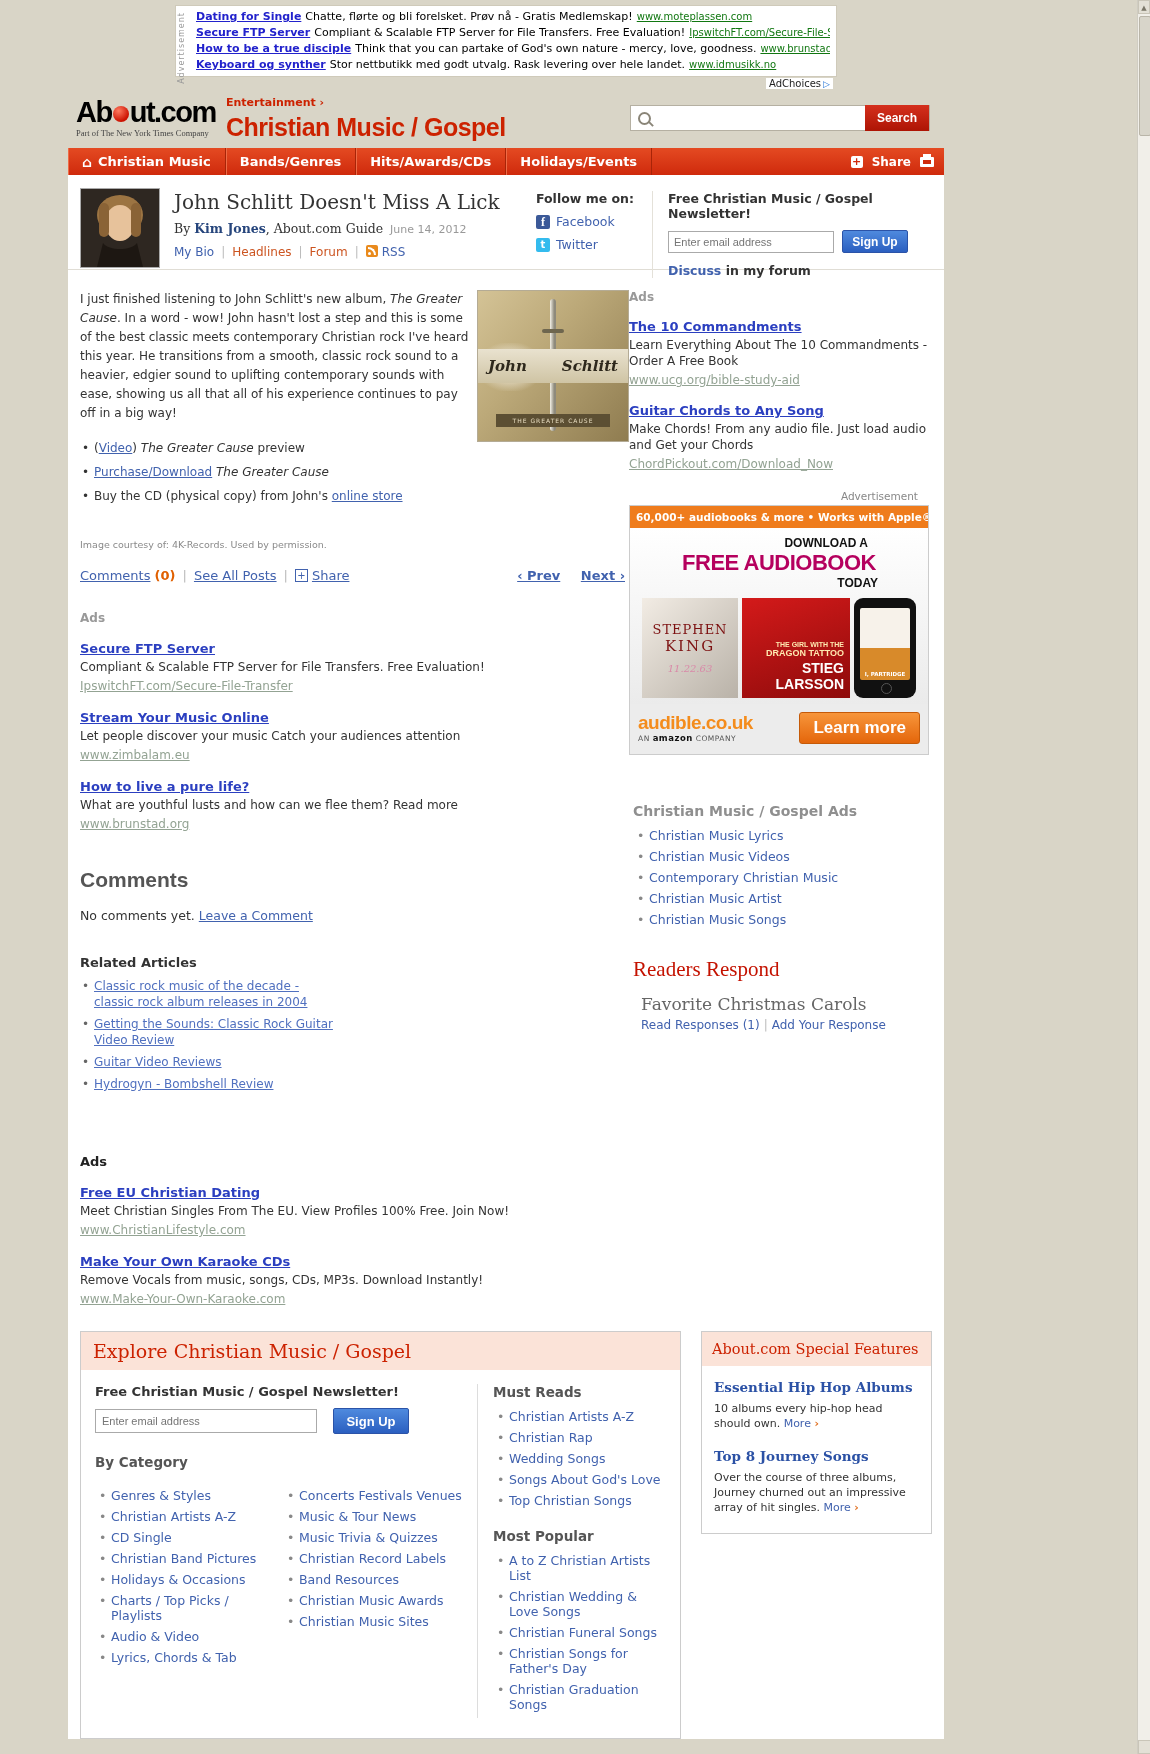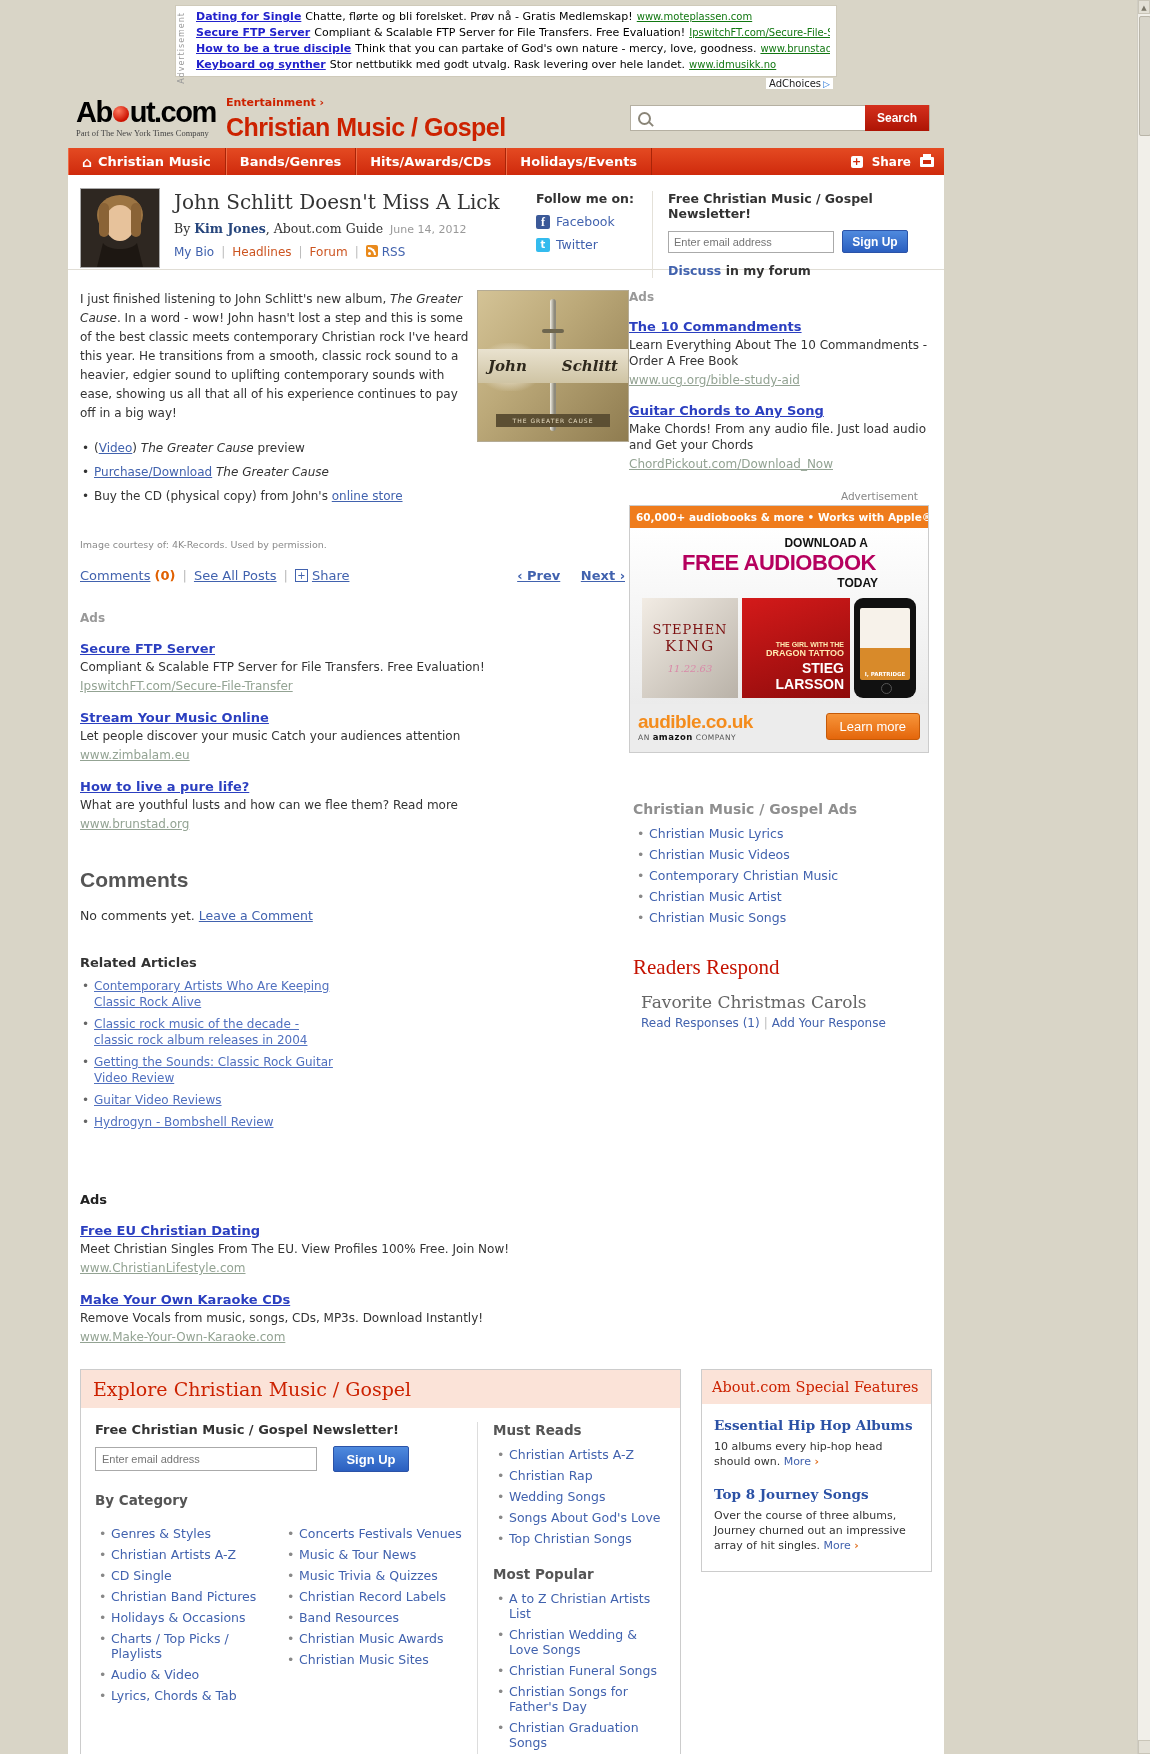--- a/index.html
+++ b/index.html
@@ -122,21 +122,21 @@
   .cov2 .t1{font-size:7px;font-weight:bold}.cov2 .t2{font-size:9px;font-weight:bold}.cov2 .t3{font-size:14px;font-weight:bold;color:#fff;margin-top:2px}
   .cov3{width:62px;background:#111;border-radius:9px;position:relative;flex:none}
   .cov3 .screen{position:absolute;left:6px;top:10px;right:6px;bottom:18px;background:linear-gradient(#f7f2ea 55%,#d88a2a 55%);border-radius:2px;display:flex;align-items:flex-end;justify-content:center}
   .cov3 .ptxt{font-size:5.5px;color:#fff;font-weight:bold;padding-bottom:3px}
   .cov3 .btn{position:absolute;left:50%;bottom:4px;width:9px;height:9px;margin-left:-4.5px;border:1px solid #555;border-radius:50%}
   .ab-foot{display:flex;align-items:center;padding:8px 8px 10px;background:#ececec}
   .audible-wrap{line-height:1}
   .audible{color:#f48c1c;font-weight:bold;font-size:19px;font-family:"Liberation Sans",sans-serif;letter-spacing:-0.5px;text-decoration:none}
   .audible-sub{font-size:7.5px;color:#555;margin-top:2px;letter-spacing:.5px}
   .audible-sub b{color:#111;font-size:8.5px}
-  .learn-btn{margin-left:auto;background:linear-gradient(#f7953a,#e4660b);color:#fff;font-weight:normal;font-size:13px;padding:5px 13px;border:1px solid #c55a08;border-radius:3px}
+  .learn-btn{margin-left:auto;background:linear-gradient(#f7953a,#e4660b);color:#fff;font-weight:bold;font-size:17px;padding:5px 13px;border:1px solid #c55a08;border-radius:3px}
   .gospel{margin-top:48px;padding-left:4px}
   .gospel-h{font-size:14px;font-weight:bold;color:#8f8f8f}
   .side-list{margin-top:9px}
   .side-list li{font-size:12.5px;margin:6px 0;padding-left:16px;position:relative}
   .side-list li::before{content:"•";position:absolute;left:4px;color:#888}
   .side-list a{color:#4162ae;text-decoration:none}
   .readers{margin-top:30px;padding-left:4px}
   .readers-h{font-family:Liberation Serif, serif;font-size:21px;color:#c41200}
   .readers-topic{font-family:"DejaVu Serif",serif;font-size:17px;color:#666;margin:12px 0 4px 8px}
   .readers-links{font-size:12px;margin-left:8px}
@@ -348,21 +348,20 @@
               <a class="ad-url">www.brunstad.org</a>
             </div>
           </div>
 
         <div class="h-comments">Comments</div>
         <div class="nocom"><span>No comments yet. </span><a class="blue">Leave a Comment</a></div>
 
         <div class="rel-head">Related Articles</div>
         <ul class="rel-list">
 
-            <li><a>Contemporary Artists Who Are Keeping Classic Rock Alive</a></li>
 
             <li><a>Classic rock music of the decade - classic rock album releases in 2004</a></li>
 
             <li><a>Getting the Sounds: Classic Rock Guitar Video Review</a></li>
 
             <li><a>Guitar Video Reviews</a></li>
 
             <li><a>Hydrogyn - Bombshell Review</a></li>
           </ul>
 

